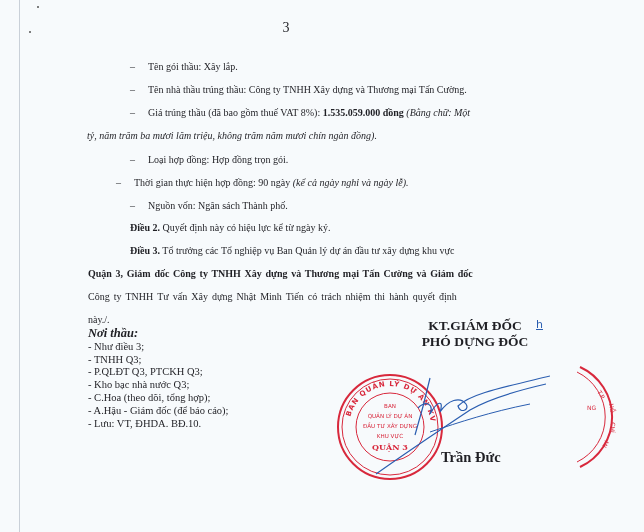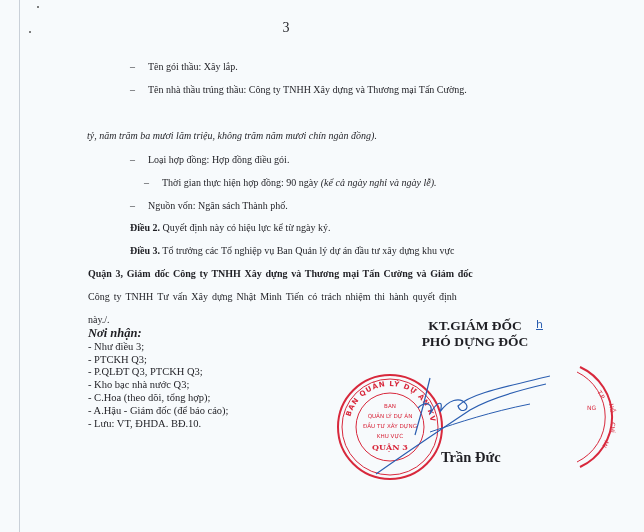--- a/index.html
+++ b/index.html
@@ -54,46 +54,49 @@
   <div class="dot" style="left:29px;top:31px;"></div>
 
   <div class="page-number">3</div>
 
   <div class="line" style="left:130px;top:58px;">
     <span class="dash">–</span><span>Tên gói thầu: Xây lắp.</span>
   </div>
   <div class="line" style="left:130px;top:81px;">
     <span class="dash">–</span><span>Tên nhà thầu trúng thầu: Công ty TNHH Xây dựng và Thương mại Tấn Cường.</span>
   </div>
+  <div class="line" style="left:130px;top:104px;">
+    <span class="dash">–</span><span>Giá trúng thầu (đã bao gồm thuế VAT 8%): </span><span class="bold">1.535.059.000 đồng</span><span class="ital"> (Bằng chữ: Một</span>
+  </div>
   <div class="line ital" style="left:87px;top:127px;">tỷ, năm trăm ba mươi lăm triệu, không trăm năm mươi chín ngàn đồng).</div>
   <div class="line" style="left:130px;top:151px;">
-    <span class="dash">–</span><span>Loại hợp đồng: Hợp đồng điều gói.</span>
+    <span class="dash">–</span><span>Loại hợp đồng: Hợp đồng trọn gói.</span>
   </div>
-  <div class="line" style="left:144px;top:174px;">
+  <div class="line" style="left:116px;top:174px;">
     <span class="dash">–</span><span>Thời gian thực hiện hợp đồng: 90 ngày </span><span class="ital">(kể cả ngày nghỉ và ngày lễ).</span>
   </div>
   <div class="line" style="left:130px;top:197px;">
     <span class="dash">–</span><span>Nguồn vốn: Ngân sách Thành phố.</span>
   </div>
 
   <div class="line" style="left:130px;top:219px;">
     <span class="bold">Điều 2.</span><span> Quyết định này có hiệu lực kể từ ngày ký.</span>
   </div>
 
   <div class="line" style="left:130px;top:242px;">
     <span class="bold">Điều 3.</span><span> Tổ trưởng các Tổ nghiệp vụ Ban Quản lý dự án đầu tư xây dựng khu vực</span>
   </div>
   <div class="line" style="left:88px;top:265px;word-spacing:1.2px;font-weight:bold;">Quận 3, Giám đốc Công ty TNHH Xây dựng và Thương mại Tấn Cường và Giám đốc</div>
   <div class="line" style="left:88px;top:288px;word-spacing:1.6px;">Công ty TNHH Tư vấn Xây dựng Nhật Minh Tiến có trách nhiệm thi hành quyết định</div>
   <div class="line" style="left:88px;top:311px;">này./.</div>
 
   <div class="recipients">
-    <div class="title">Nơi nhận:</div>
+    <div class="title">Nơi thầu:</div>
     <div>- Như điều 3;</div>
-    <div>- PTCKH Q3;</div>
+    <div>- TNHH Q3;</div>
     <div>- P.QLĐT Q3, PTCKH Q3;</div>
     <div>- Kho bạc nhà nước Q3;</div>
     <div>- C.Hoa (theo dõi, tổng hợp);</div>
     <div>- A.Hậu - Giám đốc (để báo cáo);</div>
     <div>- Lưu: VT, ĐHDA. BĐ.10.</div>
   </div>
 
   <div class="sign-block">
     <div>KT.GIÁM ĐỐC</div>
     <div>PHÓ DỰNG ĐỐC</div>

